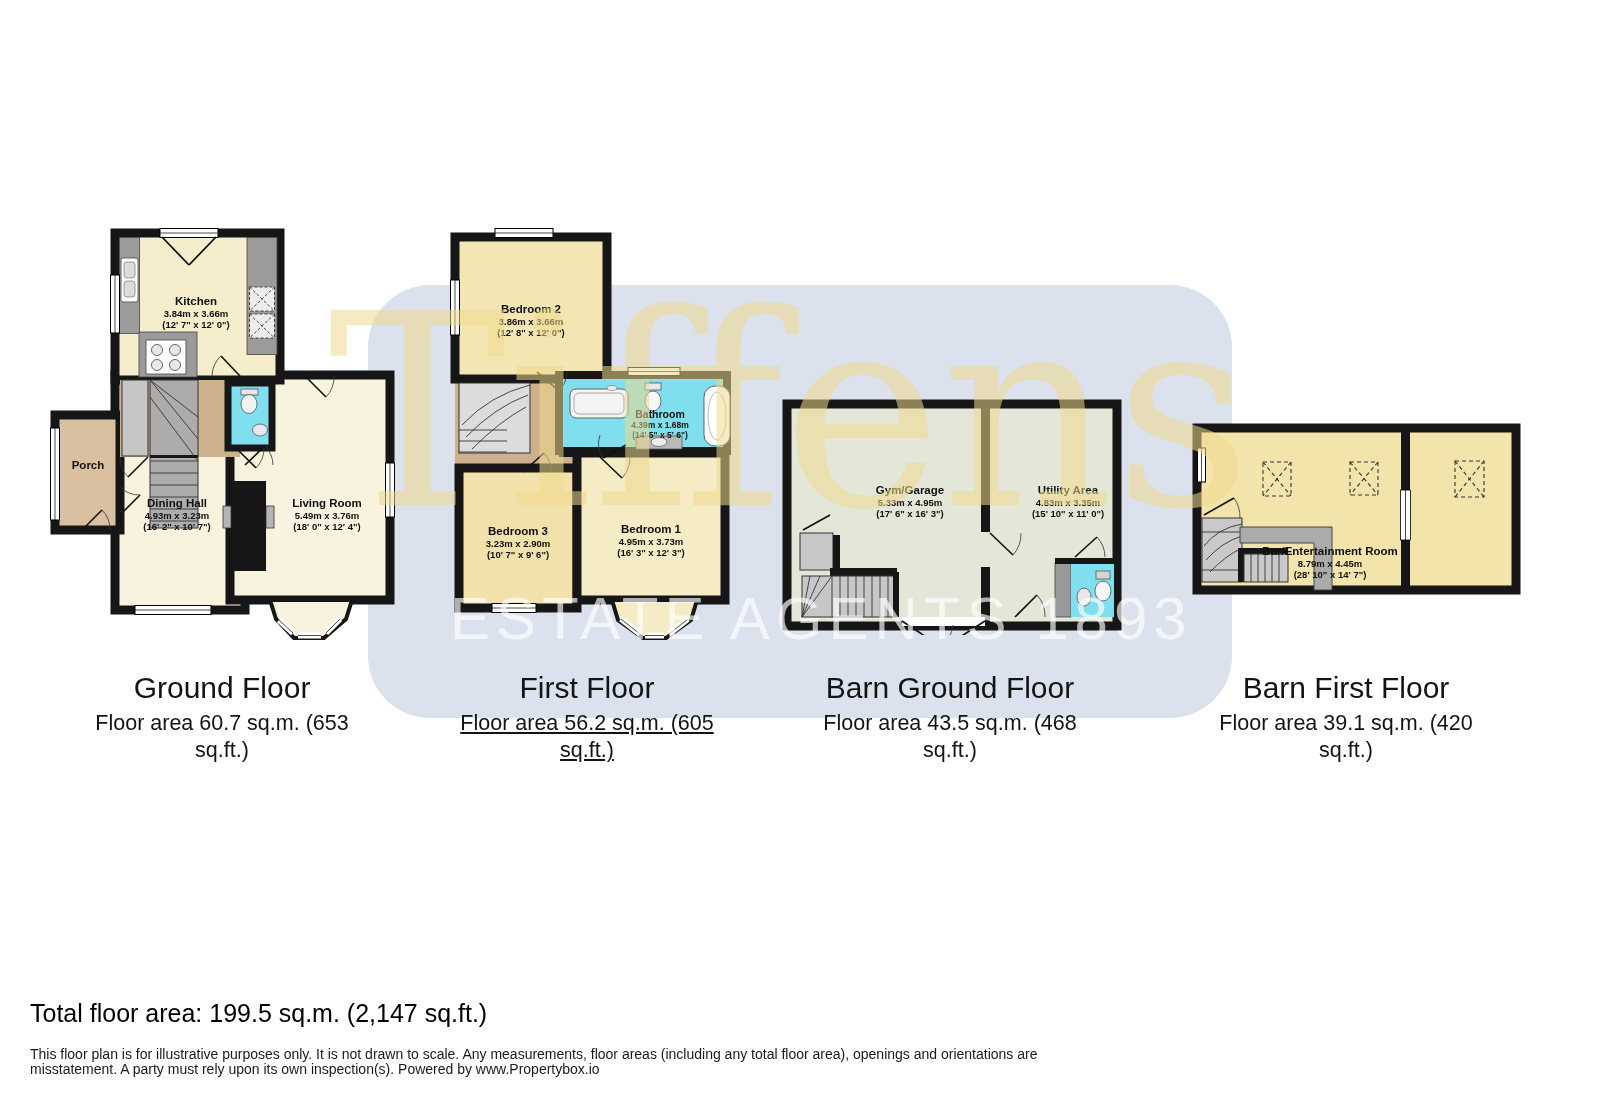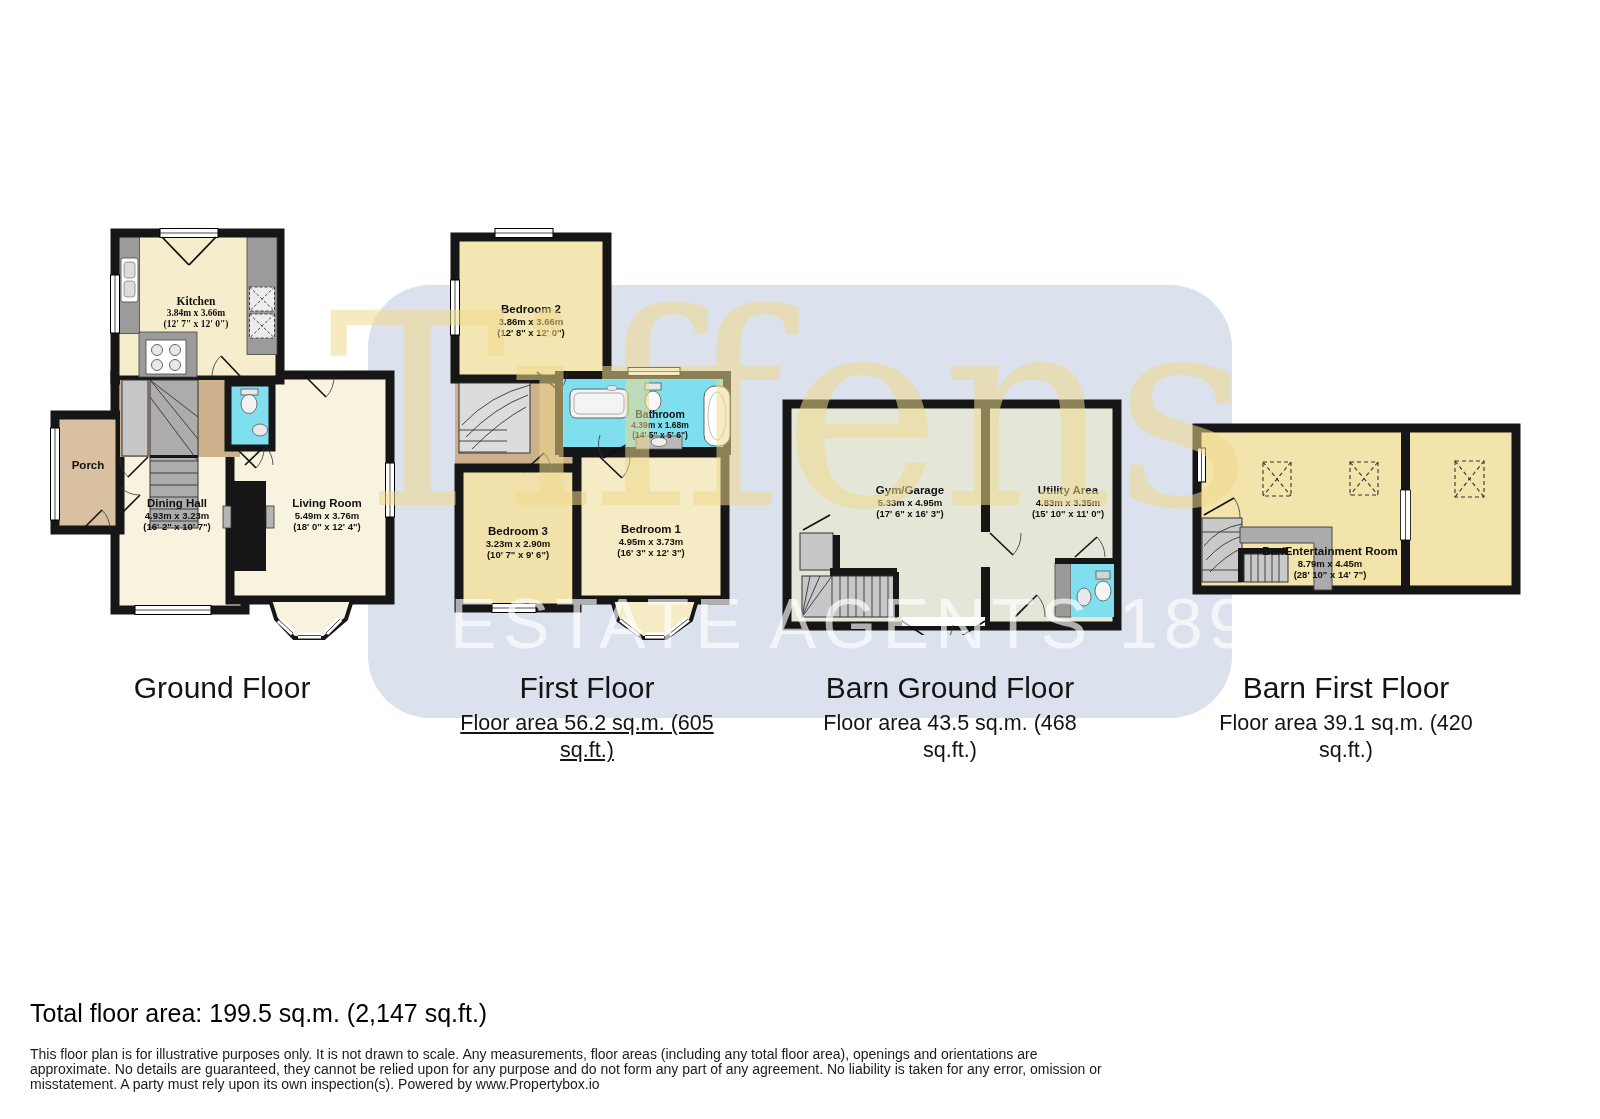--- a/index.html
+++ b/index.html
@@ -12,21 +12,21 @@
   .plan svg{display:block;}
   .rlabel{position:absolute;text-align:center;color:#101010;font-weight:bold;z-index:20;}
   .rname{font-size:11.5px;line-height:13px;white-space:nowrap;}
   .rdim{font-size:9.5px;line-height:11px;white-space:nowrap;}
   .rlabel.small .rname{font-size:10.5px;line-height:12px;}
   .rlabel.small .rdim{font-size:8.5px;line-height:10px;}
   .wm-brand{position:absolute;left:328px;top:278px;width:820px;text-align:right;
             font-family:"DejaVu Serif",serif;font-size:268px;line-height:268px;
             color:rgba(238,216,140,0.55);z-index:25;pointer-events:none;}
   .wm-tagline{position:absolute;left:450px;top:584px;width:740px;text-align:left;
-              font-size:70px;letter-spacing:6px;white-space:nowrap;
+              font-size:60px;letter-spacing:6px;white-space:nowrap;
               color:rgba(255,255,255,0.66);z-index:25;pointer-events:none;}
   .floor-title{position:absolute;top:671px;transform:translateX(-50%);font-size:30px;
                color:#141414;white-space:nowrap;z-index:40;}
   .floor-caption{position:absolute;top:710px;transform:translateX(-50%);width:310px;
                  text-align:center;font-size:21.5px;line-height:27px;color:#141414;z-index:40;}
   .total{position:absolute;left:30px;top:999px;font-size:25px;color:#000;z-index:40;}
   .disclaimer{position:absolute;left:30px;top:1047px;font-size:14px;line-height:15px;
               color:#1a1a1a;z-index:40;}
 </style>
 </head>
@@ -131,21 +131,21 @@
       <g stroke="#333" stroke-width="0.8" fill="none">
         <path d="M100,270 A28,28 0 0 1 80,262"></path>
         <path d="M62,285 A28,28 0 0 1 70,305"></path>
         <path d="M216,243 A28,28 0 0 0 224,223"></path>
         <path d="M181,131 A28,28 0 0 0 172,151"></path>
         <path d="M286,172 A29,29 0 0 0 294,151"></path>
         <path d="M225,221 A28,28 0 0 1 233,240"></path>
         <path d="M88,252 A28,28 0 0 1 80,232"></path>
       </g>
     </svg>
-    <div class="rlabel" style="left:76px;top:70px;width:160px;font-family:Liberation Serif, serif;">
+    <div class="rlabel" style="left:76px;top:70px;width:160px;">
       <div class="rname">Kitchen</div>
       <div class="rdim">3.84m x 3.66m</div>
       <div class="rdim">(12' 7" x 12' 0")</div>
     </div>
     <div class="rlabel" style="left:8px;top:234px;width:80px;">
       <div class="rname">Porch</div>
     </div>
     <div class="rlabel" style="left:57px;top:272px;width:160px;">
       <div class="rname">Dining Hall</div>
       <div class="rdim">4.93m x 3.23m</div>
@@ -355,27 +355,27 @@
       <div class="rname">Bar/Entertainment Room</div>
       <div class="rdim">8.79m x 4.45m</div>
       <div class="rdim">(28' 10" x 14' 7")</div>
     </div>
   </div>
 
   <div class="wm-brand">Tiffens</div>
   <div class="wm-tagline">ESTATE AGENTS 1893</div>
 
   <div class="floor-title" style="left:222px;">Ground Floor</div>
+  <div class="floor-caption" style="left:222px;">Floor area 60.7 sq.m. (653 sq.ft.)</div>
   <div class="floor-title" style="left:587px;">First Floor</div>
   <div class="floor-caption" style="left:587px;text-decoration:underline;">Floor area 56.2 sq.m. (605 sq.ft.)</div>
   <div class="floor-title" style="left:950px;">Barn Ground Floor</div>
   <div class="floor-caption" style="left:950px;">Floor area 43.5 sq.m. (468 sq.ft.)</div>
   <div class="floor-title" style="left:1346px;">Barn First Floor</div>
   <div class="floor-caption" style="left:1346px;">Floor area 39.1 sq.m. (420 sq.ft.)</div>
 
   <div class="total">Total floor area: 199.5 sq.m. (2,147 sq.ft.)</div>
   <div class="disclaimer">
     <div>This floor plan is for illustrative purposes only. It is not drawn to scale. Any measurements, floor areas (including any total floor area), openings and orientations are</div>
-    <div>approximate. No details are guaranteed, they cannot be relied upon for any purpose and do not form any part of any agreement. No liability is taken for any error, omission or</div>
     <div>misstatement. A party must rely upon its own inspection(s). Powered by www.Propertybox.io</div>
   </div>
 
 </div>
 
 </body></html>

